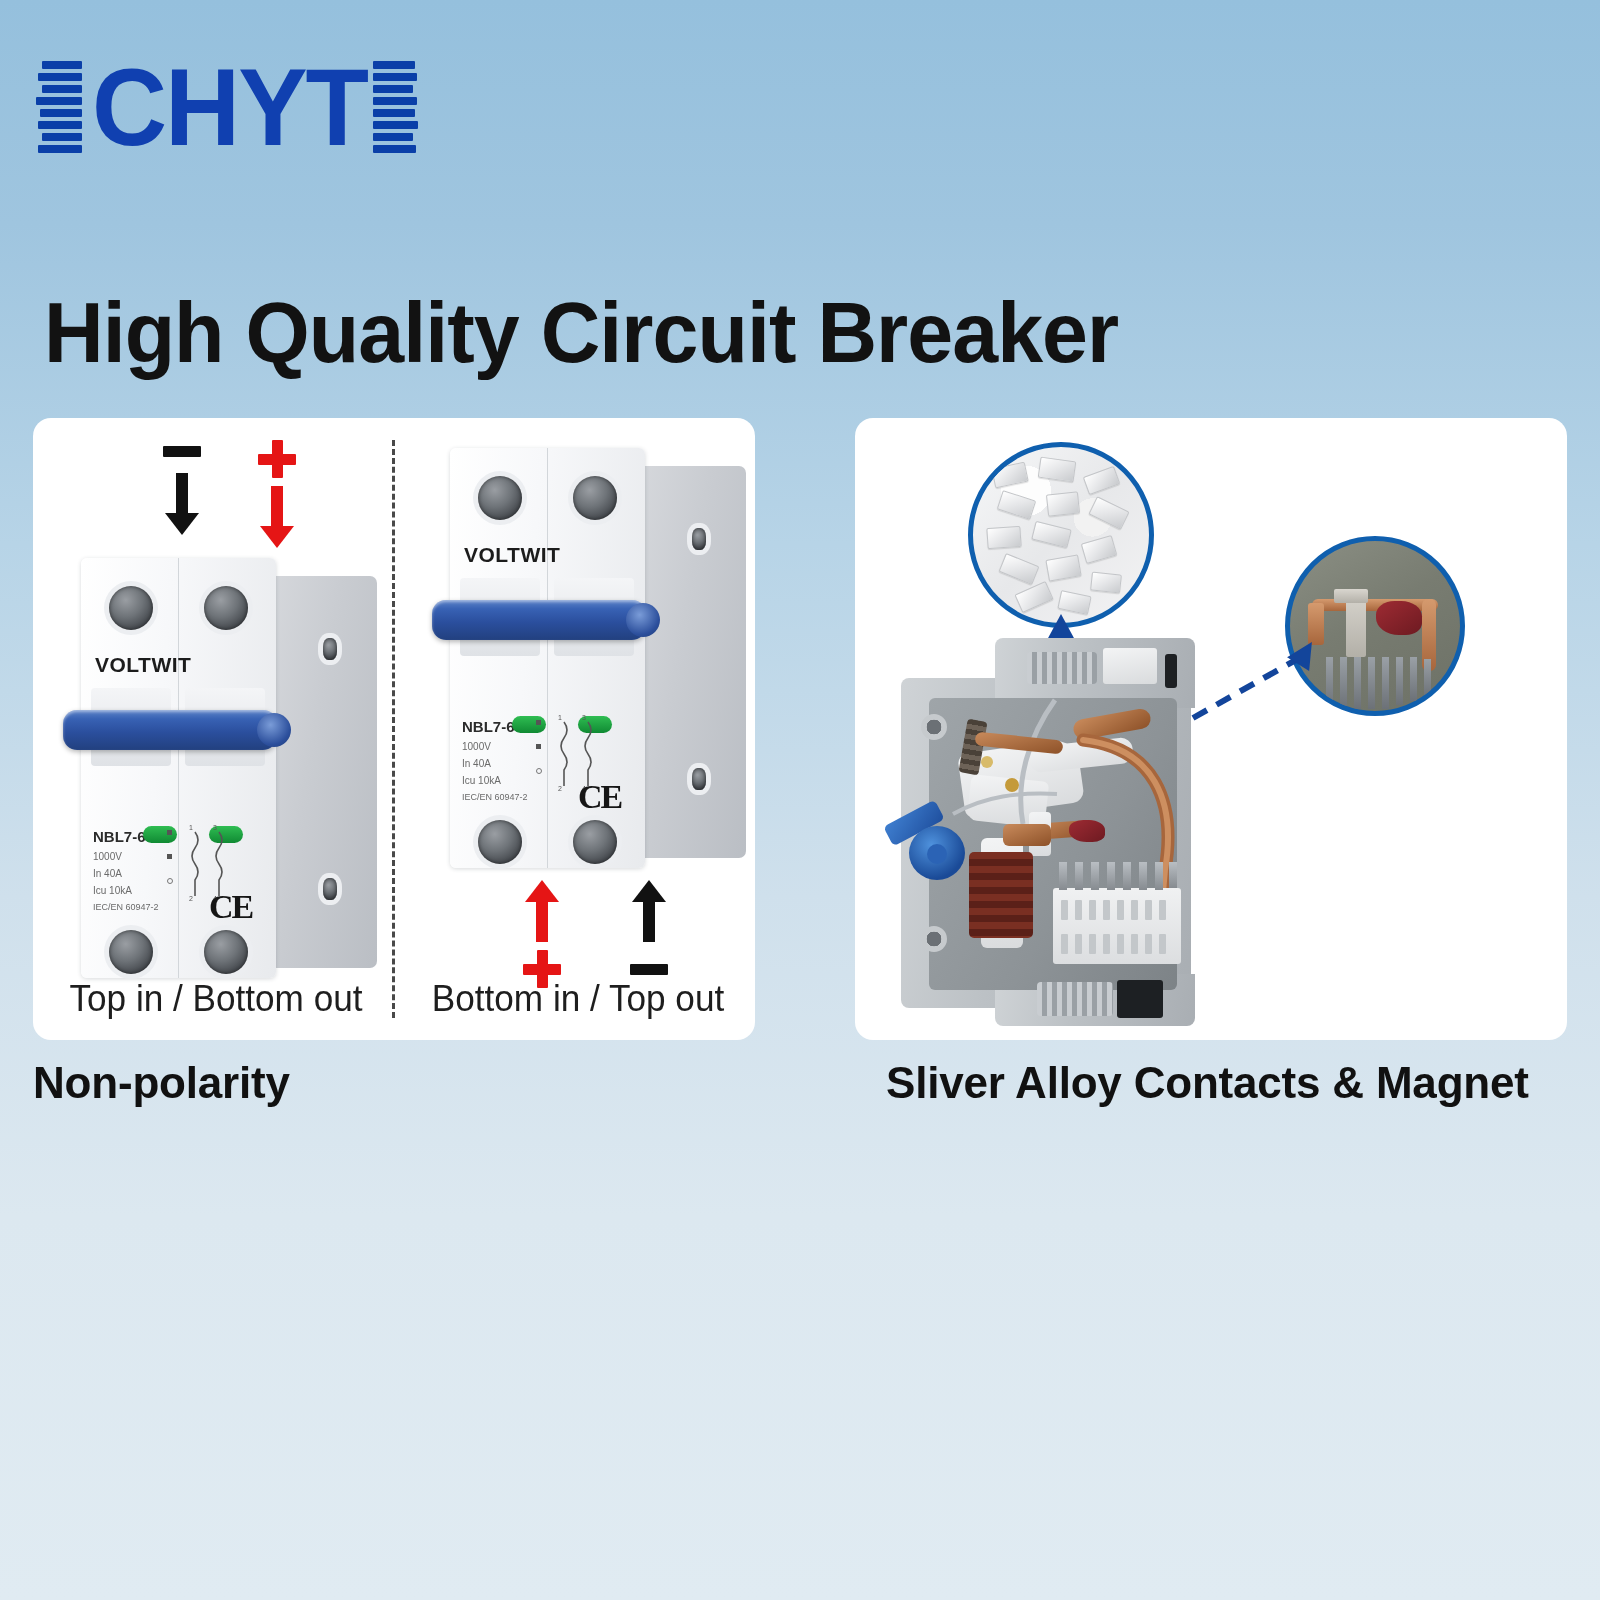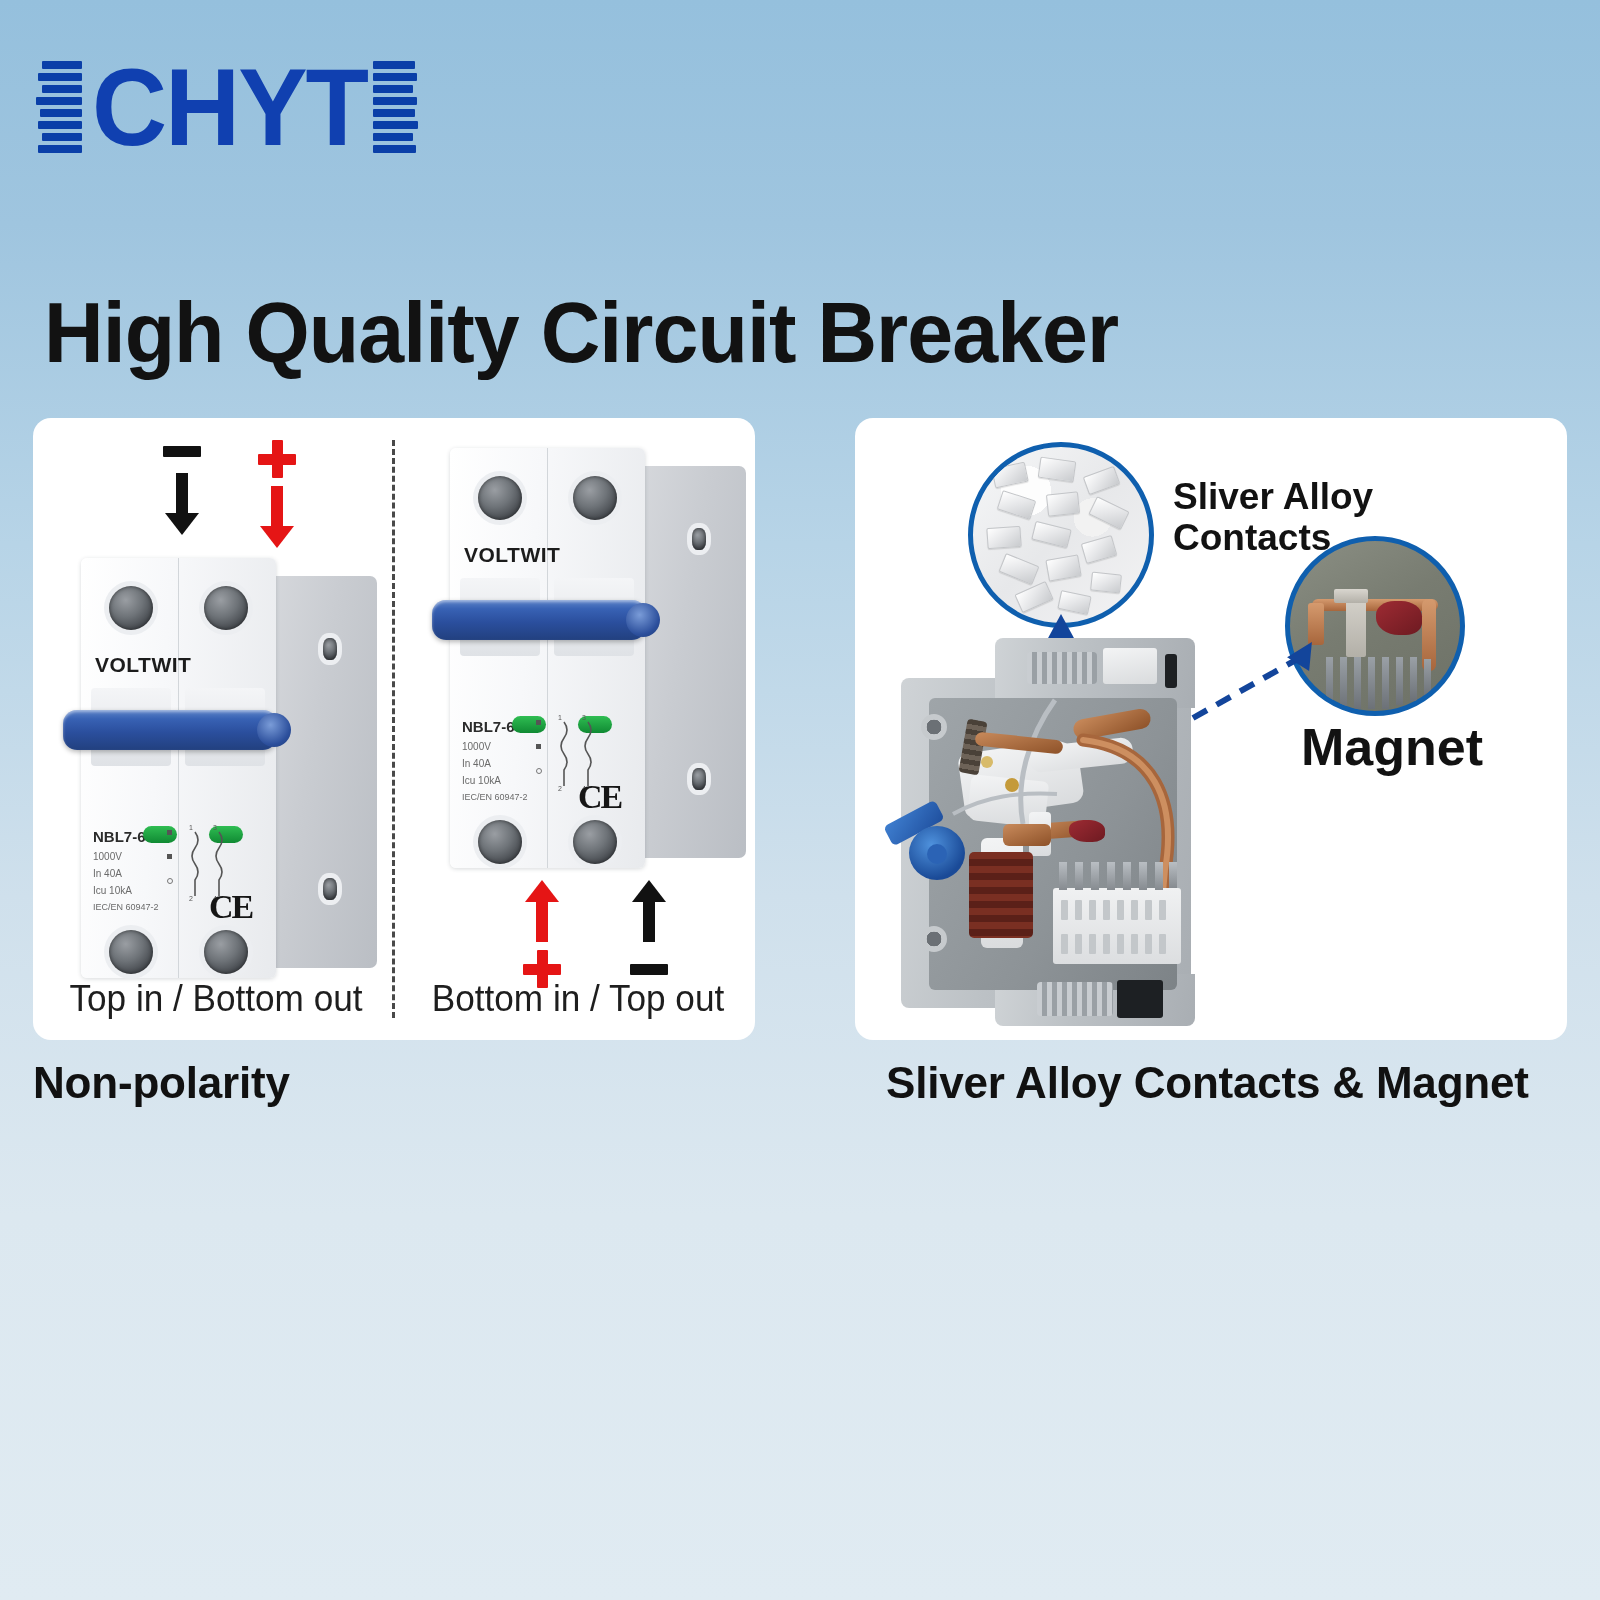--- a/index.html
+++ b/index.html
@@ -400,43 +400,38 @@
     <div class="chip" style="left:14px;  top:80px;  width:34px; height:21px; transform:rotate(-4deg);"></div>
     <div class="chip" style="left:60px;  top:78px;  width:37px; height:19px; transform:rotate(14deg);"></div>
     <div class="chip" style="left:110px; top:92px;  width:32px; height:21px; transform:rotate(-16deg);"></div>
     <div class="chip" style="left:28px;  top:112px; width:36px; height:20px; transform:rotate(22deg);"></div>
     <div class="chip" style="left:74px;  top:110px; width:33px; height:22px; transform:rotate(-10deg);"></div>
     <div class="chip" style="left:118px; top:126px; width:30px; height:19px; transform:rotate(6deg);"></div>
     <div class="chip" style="left:44px;  top:140px; width:34px; height:20px; transform:rotate(-24deg);"></div>
     <div class="chip" style="left:86px;  top:146px; width:31px; height:19px; transform:rotate(12deg);"></div>
   </div>
 
-  <div class="callout-label" id="label-contacts" style="left:318px; top:58px;">
-    <div>Sliver Alloy</div>
-    <div>Contacts</div>
-  </div>
 
   <div class="inset-circle" id="inset-magnet" style="left:430px; top:118px; width:180px; height:180px;">
     <div class="mg-copper" style="left:22px; top:58px; width:126px; height:12px; border-radius:6px;"></div>
     <div class="mg-copper" style="left:132px; top:58px; width:14px; height:72px; border-radius:6px;"></div>
     <div class="mg-plate" style="left:56px; top:48px; width:20px; height:68px;"></div>
     <div class="mg-plate" style="left:44px; top:48px; width:34px; height:14px;"></div>
     <div class="mg-red" style="left:86px; top:60px; width:46px; height:34px;"></div>
     <div class="mg-copper" style="left:18px; top:62px; width:16px; height:42px; border-radius:3px;"></div>
     <div class="mg-fin" style="left:36px;  top:116px; width:7px; height:52px;"></div>
     <div class="mg-fin" style="left:50px;  top:116px; width:7px; height:52px;"></div>
     <div class="mg-fin" style="left:64px;  top:116px; width:7px; height:52px;"></div>
     <div class="mg-fin" style="left:78px;  top:116px; width:7px; height:52px;"></div>
     <div class="mg-fin" style="left:92px;  top:116px; width:7px; height:52px;"></div>
     <div class="mg-fin" style="left:106px; top:116px; width:7px; height:48px;"></div>
     <div class="mg-fin" style="left:120px; top:116px; width:7px; height:44px;"></div>
     <div class="mg-fin" style="left:134px; top:118px; width:7px; height:38px;"></div>
   </div>
 
-  <div class="callout-label" id="label-magnet" style="left:446px; top:300px;">Magnet</div>
 
   <div class="lead-line" style="left:204px; top:212px; width:5px; height:236px;"></div>
   <div class="lead-arrow" style="left:192px; top:196px; border-left:14px solid transparent; border-right:14px solid transparent; border-bottom:26px solid #13459b;"></div>
 
   <svg style="position:absolute; left:330px; top:228px;" width="140" height="80" viewBox="0 0 140 80">
     <line x1="8" y1="72" x2="118" y2="10" stroke="#13459b" stroke-width="6" stroke-dasharray="16 11"></line>
   </svg>
   <div class="lead-arrow" style="left:437px; top:222px; border-left:13px solid transparent; border-right:13px solid transparent; border-bottom:26px solid #13459b; transform:rotate(32deg);"></div>
 
   <div id="cutaway" style="left:22px; top:208px; width:400px; height:400px;">

